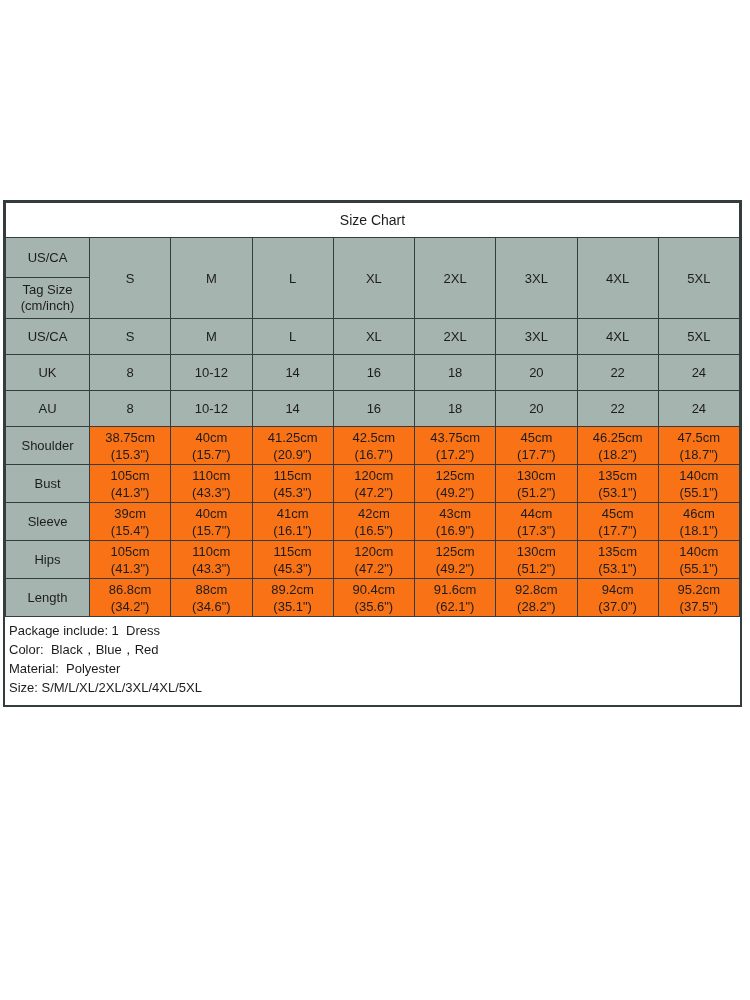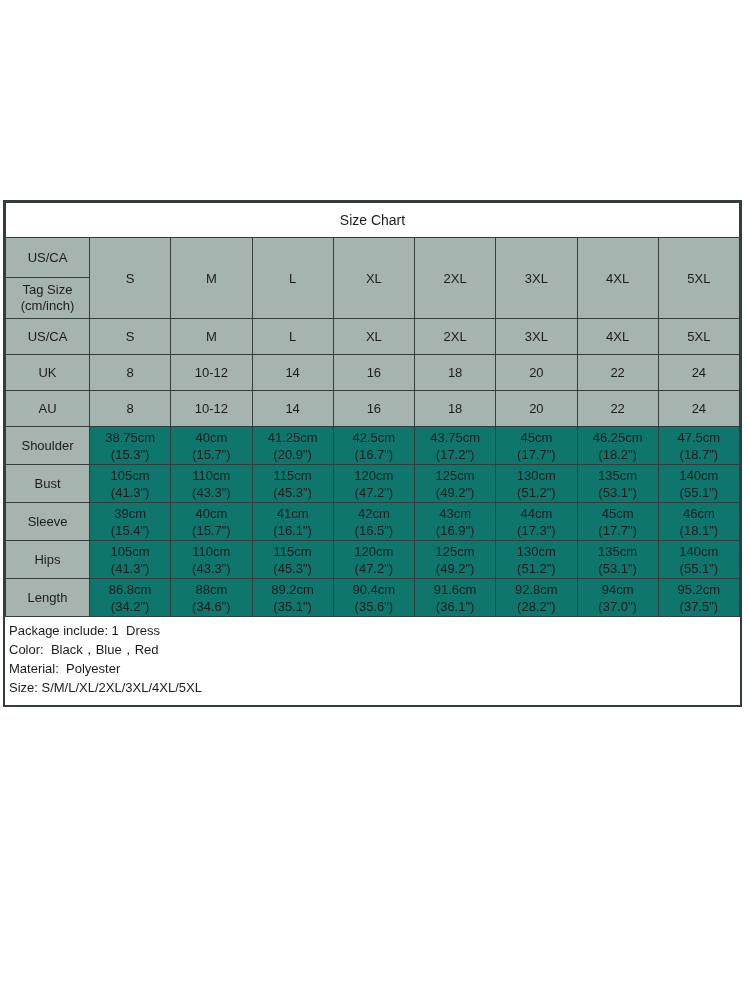--- a/index.html
+++ b/index.html
@@ -37,21 +37,21 @@
     padding: 0;
     vertical-align: middle;
     overflow: hidden;
   }
   td.title-cell {
     height: 34px;
     font-size: 14px;
     background: #ffffff;
   }
   td.green { background: #a6b4b0; }
-  td.white { background: #0f766e; }
+  td.white { background: #f97316; }
   tr.header-row td { height: 80px; }
   td.split { padding: 0; }
   .split-top {
     height: 39px;
     display: flex;
     align-items: center;
     justify-content: center;
     border-bottom: 1px solid #333d3d;
   }
   .split-bottom {
@@ -224,21 +224,21 @@
           <td class="green">Length</td>
           <td class="white">86.8cm
 (34.2")</td>
           <td class="white">88cm
 (34.6")</td>
           <td class="white">89.2cm
 (35.1")</td>
           <td class="white">90.4cm
 (35.6")</td>
           <td class="white">91.6cm
-(36.1")</td>
+(62.1")</td>
           <td class="white">92.8cm
 (28.2")</td>
           <td class="white">94cm
 (37.0")</td>
           <td class="white">95.2cm
 (37.5")</td>
         </tr>
       </tbody>
     </table>
     <div class="footer">

